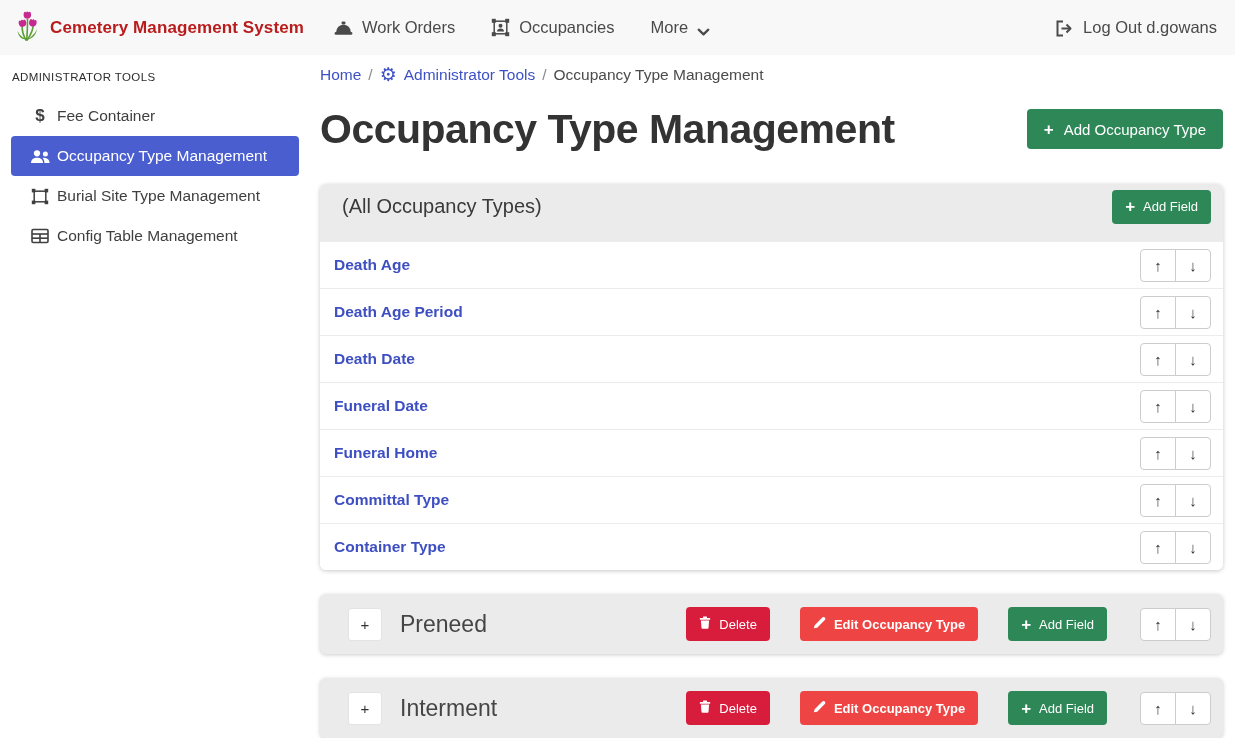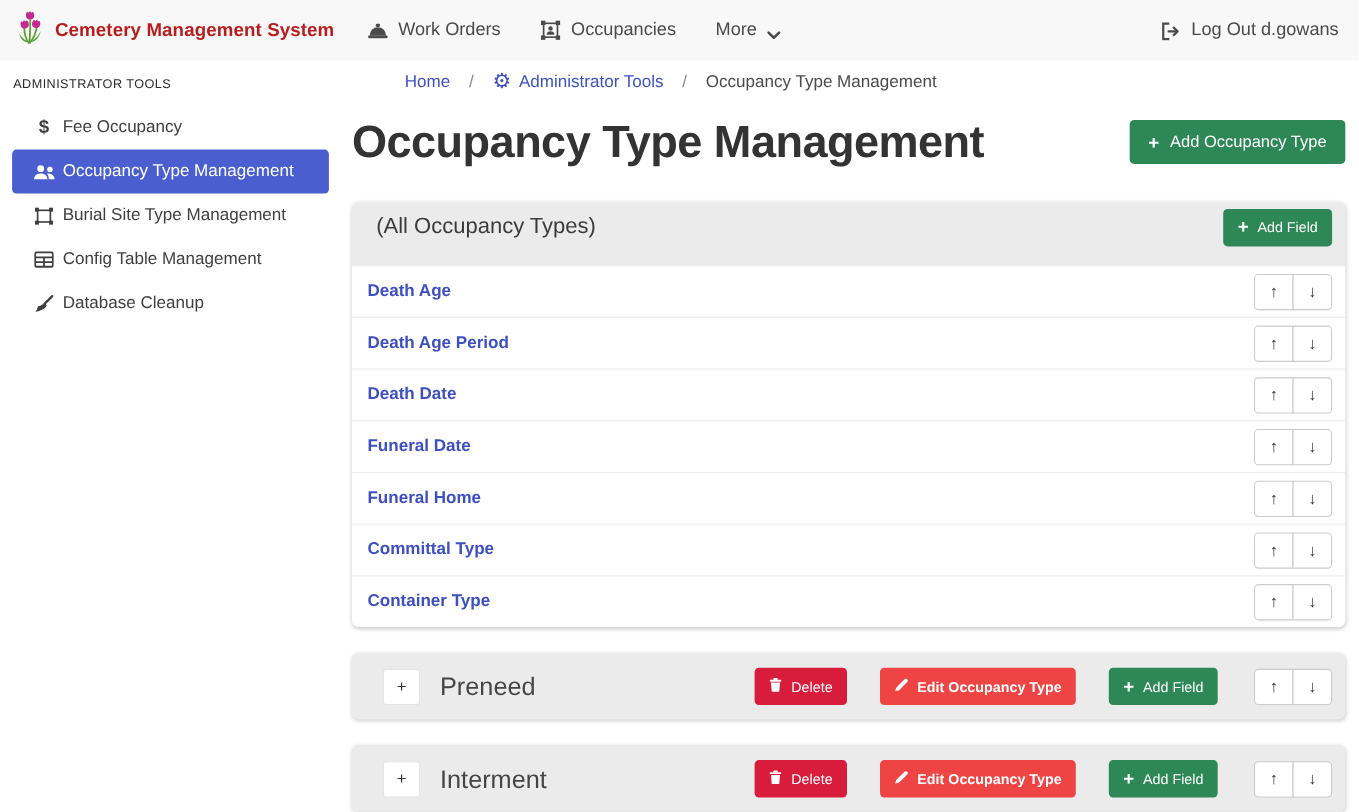--- a/index.html
+++ b/index.html
@@ -46,23 +46,22 @@
     width: 34px; display: inline-flex; justify-content: center; align-items: center;
     color: #3f3f3f;
   }
   .side-item.active { background: #4a5ecf; color: #fff; }
   .side-item.active .side-icon { color: #fff; }
   .dollar-glyph { font-weight: bold; font-size: 17px; }
 
   
   .main { position: absolute; top: 55px; left: 320px; width: 903px; }
   .breadcrumb {
-    padding-top: 10px; display: flex; align-items: center; gap: 17px;
+    padding-top: 10px; display: flex; align-items: center; gap: 7px;
     font-size: 15.5px;
-    margin-left: 48px;
   }
   .crumb-link { color: #3e51c4; text-decoration: none; display: flex; align-items: center; gap: 7px; }
   .crumb-sep { color: #8a8a8a; }
   .crumb-current { color: #4b4b4b; }
   .gear-glyph { font-size: 19px; color: #3e51c4; line-height: 1; }
 
   .title-row {
     margin-top: 16px; display: flex; align-items: center; justify-content: space-between;
     height: 58px;
   }
@@ -191,21 +190,21 @@
       <span>Log Out d.gowans</span>
     </a>
   </div>
 </div>
 
 <div class="sidebar">
   <div class="sidebar-heading">ADMINISTRATOR TOOLS</div>
 
   <div class="side-item">
     <span class="side-icon dollar-glyph">$</span>
-    <span>Fee Occupancy</span>
+    <span>Fee Container</span>
   </div>
 
   <div class="side-item active">
     <span class="side-icon">
       <svg width="21" height="15" viewBox="0 0 21 15" fill="currentColor">
         <circle cx="7" cy="4.3" r="3.1"></circle>
         <path d="M1 14 C1 10.7 3.6 8.8 7 8.8 C10.4 8.8 13 10.7 13 14 Z"></path>
         <circle cx="15.4" cy="5" r="2.5"></circle>
         <path d="M14.4 14 C14.4 11.7 13.8 10 12.6 9 C13.6 8.5 15.4 8.7 16.9 9.5 C18.6 10.4 19.6 12 19.6 14 Z"></path>
       </svg>
@@ -233,29 +232,20 @@
       <svg width="18" height="16" viewBox="0 0 18 16">
         <rect x="1" y="1.5" width="16" height="13" rx="1.2" fill="none" stroke="currentColor" stroke-width="1.6"></rect>
         <line x1="1" y1="6" x2="17" y2="6" stroke="currentColor" stroke-width="1.6"></line>
         <line x1="1" y1="10.2" x2="17" y2="10.2" stroke="currentColor" stroke-width="1.6"></line>
         <line x1="9" y1="6" x2="9" y2="14.5" stroke="currentColor" stroke-width="1.6"></line>
       </svg>
     </span>
     <span>Config Table Management</span>
   </div>
 
-  <div class="side-item">
-    <span class="side-icon">
-      <svg width="18" height="17" viewBox="0 0 18 17">
-        <line x1="16.5" y1="1.2" x2="9.6" y2="8.1" stroke="currentColor" stroke-width="2.1" stroke-linecap="round"></line>
-        <path d="M9.2 7.3 L11.6 9.7 C10.2 12.4 6.2 14.9 0.9 15.5 C2.4 14 3.1 12.5 3.3 10.6 C5.5 10.4 7.5 9.3 9.2 7.3 Z" fill="currentColor"></path>
-      </svg>
-    </span>
-    <span>Database Cleanup</span>
-  </div>
 </div>
 
 <div class="main">
 
   <div class="breadcrumb">
     <a class="crumb-link">Home</a>
     <span class="crumb-sep">/</span>
     <a class="crumb-link">
       <span class="gear-glyph">⚙</span>
       <span>Administrator Tools</span>

